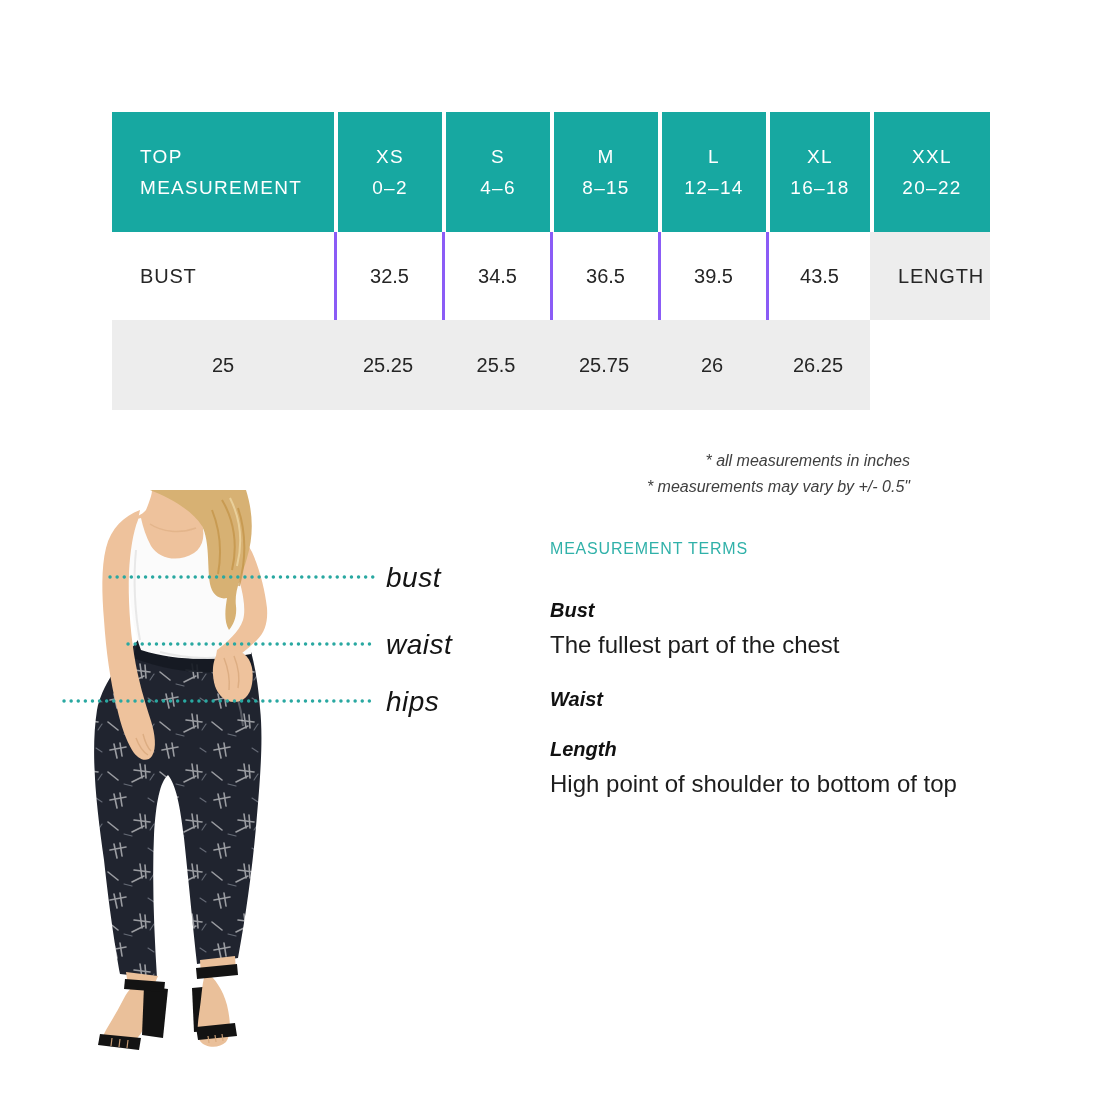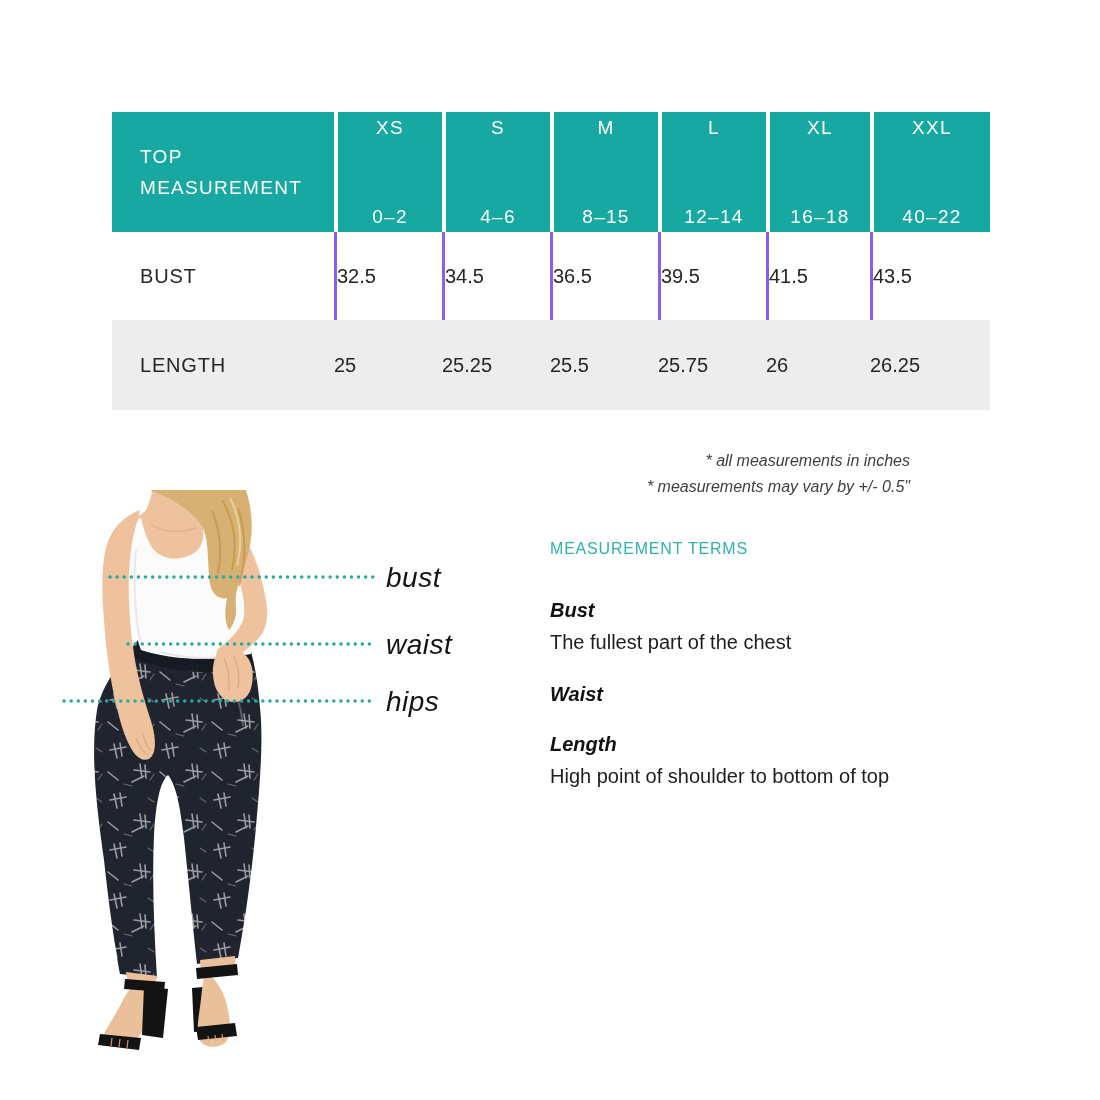--- a/index.html
+++ b/index.html
@@ -8,21 +8,21 @@
     font-family:"Liberation Sans","DejaVu Sans",sans-serif;color:#262626;
   }
 
   
   .size-table{
     position:absolute;left:112px;top:112px;width:878px;
     display:grid;
     grid-template-columns:222px 108px 108px 108px 108px 104px 120px;
     grid-template-rows:120px 88px 90px;
   }
-  .cell{box-sizing:border-box;display:flex;align-items:center;justify-content:space-between;}
+  .cell{box-sizing:border-box;display:flex;align-items:center;justify-content:center;}
   .th{
     background:#17a8a1;color:#ffffff;flex-direction:column;
     font-size:19px;letter-spacing:1.3px;line-height:31px;font-weight:400;
   }
   .th.sep{border-left:4px solid #ffffff;}
   .th.first{align-items:flex-start;justify-content:center;padding-left:28px;}
   .th.first span{display:block;max-width:175px;}
   .td{font-size:20px;background:#ffffff;}
   .td.sep-thin{border-left:3px solid #8b5cf6;}
   .td.gray{background:#ededed;}
@@ -34,21 +34,21 @@
     font-style:italic;font-size:16px;line-height:26px;color:#404040;
   }
 
   
   .terms{position:absolute;left:550px;top:540px;width:470px;}
   .terms-heading{
     color:#30b1a9;font-size:16px;letter-spacing:0.8px;font-weight:400;margin:0 0 41px 0;
   }
   .term-item{margin-bottom:27px;}
   .term-name{font-size:20px;font-weight:bold;font-style:italic;color:#111111;margin-bottom:7px;}
-  .term-def{font-size:20px;color:#1d1d1d;line-height:1.35;}
+  .term-def{font-size:24px;color:#1d1d1d;line-height:1.35;}
 
   
   .model-svg{position:absolute;left:0;top:490px;}
   .measure-label{
     font-size:28px;font-style:italic;fill:#141414;letter-spacing:0.5px;
     font-family:"Liberation Sans","DejaVu Sans",sans-serif;
   }
 </style>
 </head>
 <body>
@@ -75,29 +75,28 @@
     <div class="cell th sep">
       <span>L</span>
       <span>12–14</span>
     </div>
     <div class="cell th sep">
       <span>XL</span>
       <span>16–18</span>
     </div>
     <div class="cell th sep">
       <span>XXL</span>
-      <span>40–22</span>
+      <span>20–22</span>
     </div>
 
     <div class="cell td row-label">BUST</div>
     <div class="cell td sep-thin">32.5</div>
     <div class="cell td sep-thin">34.5</div>
     <div class="cell td sep-thin">36.5</div>
     <div class="cell td sep-thin">39.5</div>
-    <div class="cell td sep-thin">41.5</div>
     <div class="cell td sep-thin">43.5</div>
 
     <div class="cell td gray row-label">LENGTH</div>
     <div class="cell td gray">25</div>
     <div class="cell td gray">25.25</div>
     <div class="cell td gray">25.5</div>
     <div class="cell td gray">25.75</div>
     <div class="cell td gray">26</div>
     <div class="cell td gray">26.25</div>
   </div>

